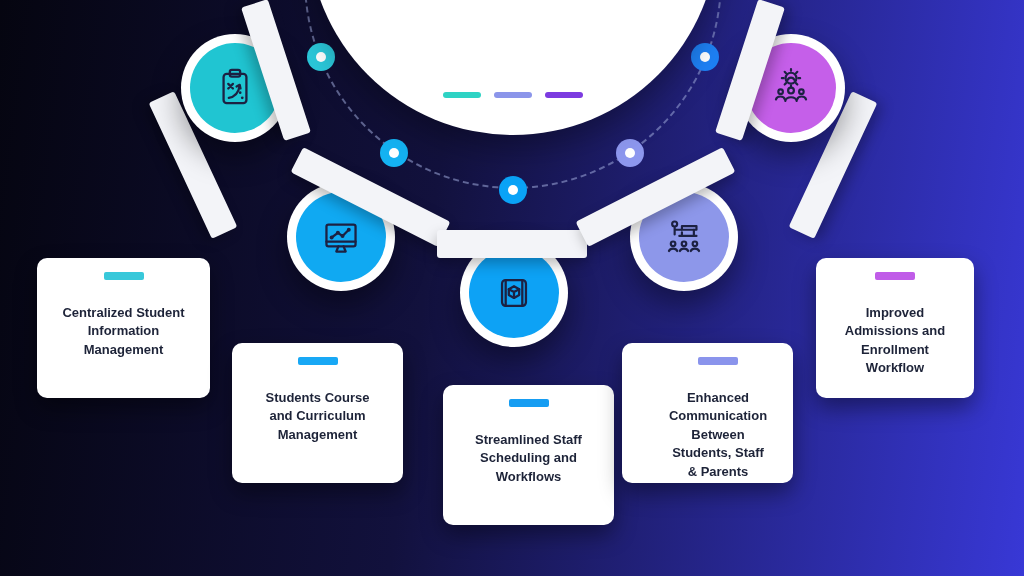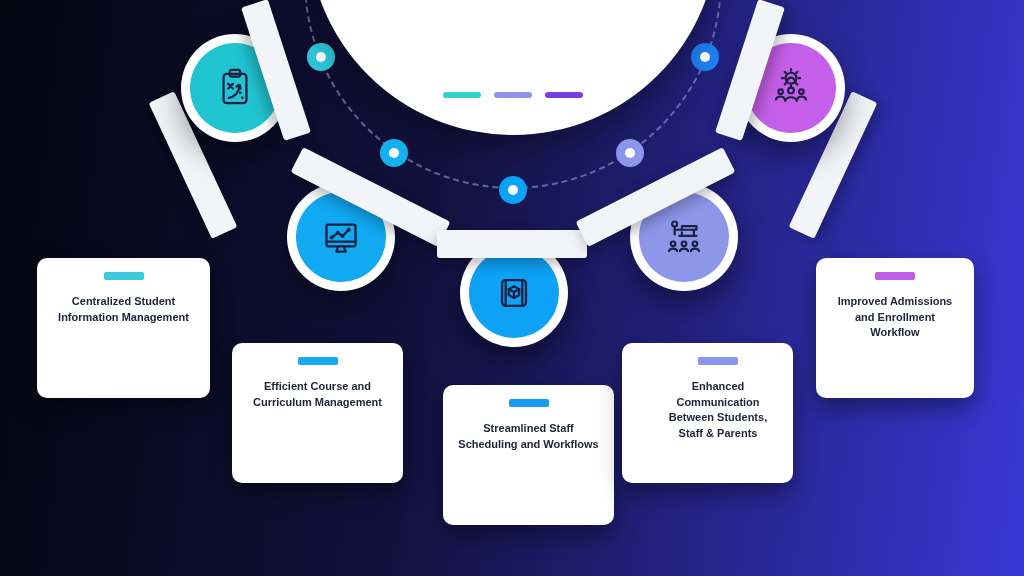--- a/index.html
+++ b/index.html
@@ -46,21 +46,21 @@
   .disc-dashes{display:flex;gap:13px;margin-bottom:11px;}
   .disc-dash{width:38px;height:6px;border-radius:3px;}
   .disc-title{width:272px;margin:0;text-align:center;font-size:19.5px;line-height:1.3;font-weight:800;letter-spacing:.4px;color:var(--title-text,#14142e);text-transform:uppercase;}
   
   .card{
     position:absolute;width:171px;height:140px;background:#fff;border-radius:10px;
     box-shadow:0 10px 22px rgba(0,0,0,.4);z-index:6;
     display:flex;flex-direction:column;align-items:center;padding:14px 12px 0;
   }
   .card-dash{width:40px;height:8px;border-radius:2px;margin-bottom:12px;flex:none;}
-  .card-label{margin:2px;font-size:11px;font-weight:700;color:var(--card-text,#1d2338);text-align:center;line-height:1.42;}
+  .card-label{margin:12px;font-size:13px;font-weight:700;color:var(--card-text,#1d2338);text-align:center;line-height:1.42;}
   .c1{left:37px;top:258px;width:173px;}
   .c2{left:232px;top:343px;}
   .c3{left:443px;top:385px;}
   .c4{left:622px;top:343px;padding-left:33px;}
   .c5{left:816px;top:258px;width:158px;}
 </style>
 </head>
 <body>
 
 <div class="stage" style="--bg-left: #050510; --bg-mid: #12113d; --bg-right: #3838d6; --card-text: #1d2338; --title-text: #14142e;">
@@ -172,21 +172,21 @@
       <span class="disc-dash" style="background: rgb(124, 59, 224);"></span>
     </div>
   </div>
 
   <div class="card c1">
     <span class="card-dash" style="background: rgb(56, 200, 218);"></span>
     <p class="card-label">Centralized Student Information Management</p>
   </div>
   <div class="card c2">
     <span class="card-dash" style="background: rgb(24, 168, 245);"></span>
-    <p class="card-label">Efficient Course and Curriculum Management</p>
+    <p class="card-label">Students Course and Curriculum Management</p>
   </div>
   <div class="card c3">
     <span class="card-dash" style="background: rgb(22, 157, 242);"></span>
     <p class="card-label">Streamlined Staff Scheduling and Workflows</p>
   </div>
   <div class="card c4">
     <span class="card-dash" style="background: rgb(138, 148, 236);"></span>
     <p class="card-label">Enhanced Communication Between Students, Staff &amp; Parents</p>
   </div>
   <div class="card c5">

